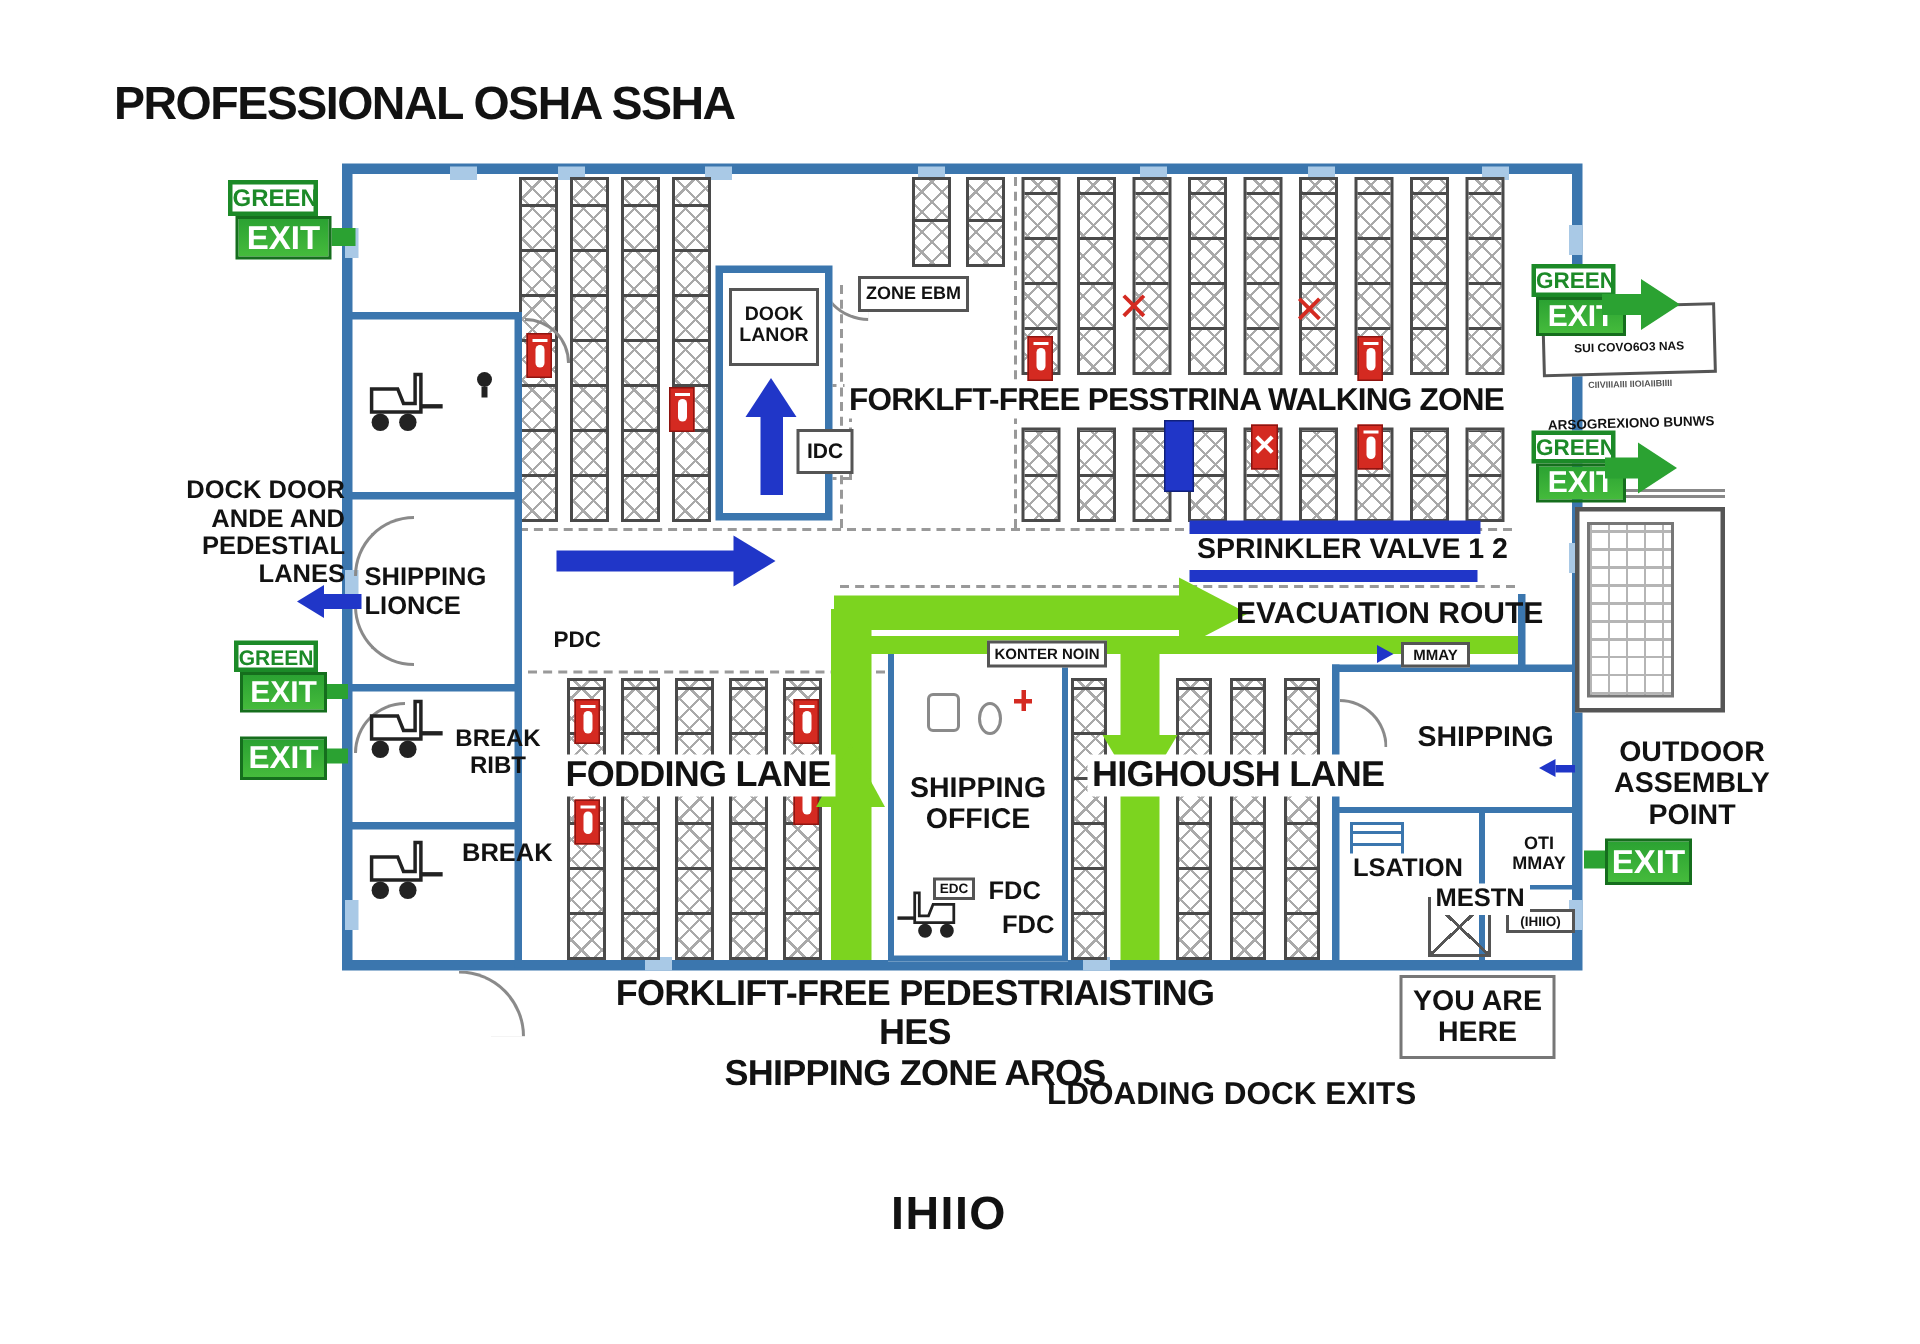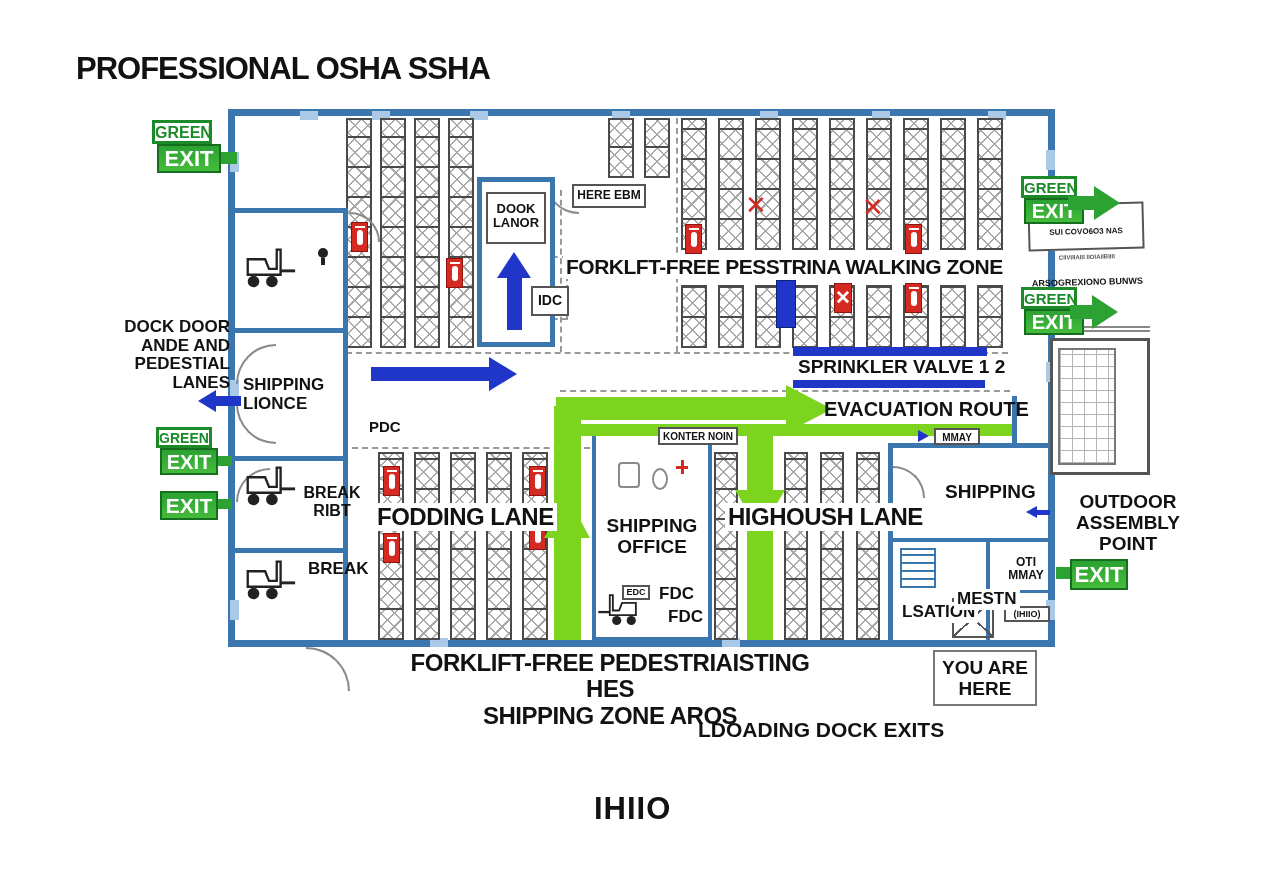--- a/index.html
+++ b/index.html
@@ -249,21 +249,21 @@
   <div class="signtab" style="left:1056px;top:567px;width:14px;height:12px"></div>
 
   <div class="box t ctr" style="left:1028px;top:203px;width:116px;height:47px;transform:rotate(-1.5deg);padding-top:5px;z-index:6">
     <div style="font-size:8px">SUI COVO6O3 NAS</div>
     <div style="font-size:6px;color:#555">CIIVIIIAIII IIOIAIIBIIII</div>
     <div style="font-size:9px">ARSOGREXIONO BUNWS</div>
   </div>
 
   <div class="box t ctr" style="left:486px;top:192px;width:60px;height:52px;font-size:13px;padding-top:8px">DOOK
 LANOR</div>
-  <div class="box t ctr" style="left:572px;top:184px;width:74px;height:24px;font-size:12px;padding-top:3px">HERE EBM</div>
+  <div class="box t ctr" style="left:572px;top:184px;width:74px;height:24px;font-size:12px;padding-top:3px">ZONE EBM</div>
   <div class="box t ctr" style="left:531px;top:286px;width:38px;height:30px;font-size:14px;padding-top:5px">IDC</div>
   <div class="box t ctr" style="left:658px;top:427px;width:80px;height:18px;font-size:10px;padding-top:2px">KONTER NOIN</div>
   <div class="box t ctr" style="left:934px;top:428px;width:46px;height:17px;font-size:10px;padding-top:2px">MMAY</div>
   <div class="box t ctr" style="left:622px;top:585px;width:28px;height:15px;font-size:9px;padding-top:1px">EDC</div>
   <div class="box t ctr" style="left:1004px;top:606px;width:46px;height:16px;font-size:9px;padding-top:2px">(IHIIO)</div>
   <div class="box t ctr" style="left:933px;top:650px;width:104px;height:56px;font-size:19px;padding-top:6px;border-color:#777">YOU ARE
 HERE</div>
 
   <div class="t rgt" style="left:78px;top:318px;width:152px;font-size:17px">DOCK DOOR
 ANDE AND
@@ -275,21 +275,21 @@
   <div class="t bgw" style="left:795px;top:356px;font-size:19px;z-index:5">SPRINKLER VALVE 1 2</div>
   <div class="t" style="left:824px;top:398px;font-size:20px;z-index:5">EVACUATION ROUTE</div>
   <div class="t ctr" style="left:300px;top:484px;width:64px;font-size:16px;z-index:5">BREAK
 RIBT</div>
   <div class="t bgw" style="left:374px;top:503px;font-size:24px;letter-spacing:-0.5px;z-index:5">FODDING LANE</div>
   <div class="t" style="left:308px;top:560px;font-size:17px;z-index:5">BREAK</div>
   <div class="t ctr" style="left:596px;top:516px;width:112px;font-size:19px;z-index:5">SHIPPING
 OFFICE</div>
   <div class="t bgw" style="left:725px;top:503px;font-size:24px;letter-spacing:-0.5px;z-index:5">HIGHOUSH LANE</div>
   <div class="t" style="left:945px;top:482px;font-size:19px;z-index:5">SHIPPING</div>
-  <div class="t bgw" style="left:899px;top:602px;font-size:17px;z-index:5">LSATION</div>
+  <div class="t bgw" style="left:899px;top:569px;font-size:17px;z-index:5">LSATION</div>
   <div class="t bgw" style="left:954px;top:589px;font-size:17px;z-index:5">MESTN</div>
   <div class="t ctr" style="left:1000px;top:556px;width:52px;font-size:12px;z-index:5">OTI
 MMAY</div>
   <div class="t" style="left:659px;top:585px;font-size:17px;z-index:5">FDC</div>
   <div class="t" style="left:668px;top:608px;font-size:17px;z-index:5">FDC</div>
   <div class="t ctr" style="left:1048px;top:492px;width:160px;font-size:19px">OUTDOOR
 ASSEMBLY POINT</div>
   <div class="t ctr" style="left:400px;top:650px;width:420px;font-size:24px;letter-spacing:-0.5px">FORKLIFT-FREE PEDESTRIAISTING HES
 SHIPPING ZONE AROS</div>
   <div class="t" style="left:698px;top:718px;font-size:21px">LDOADING DOCK EXITS</div>

